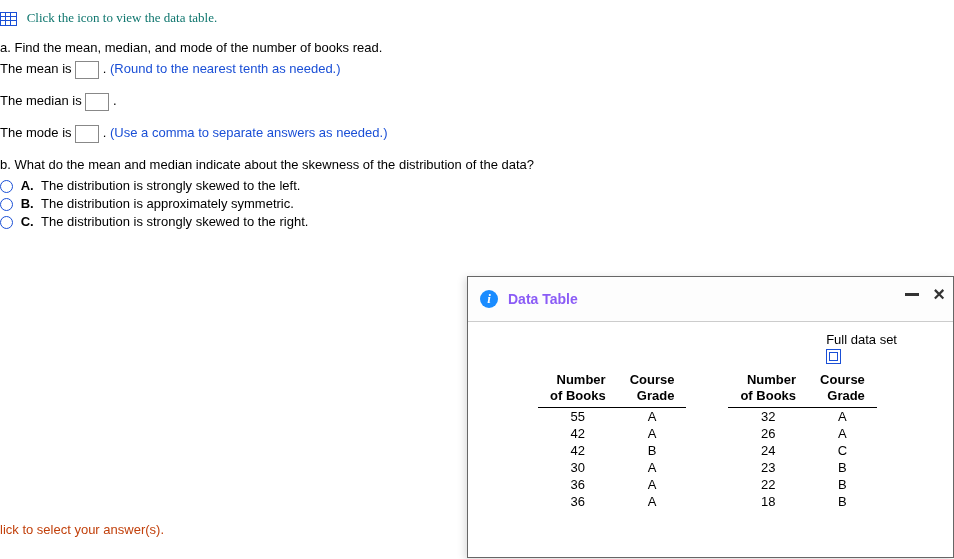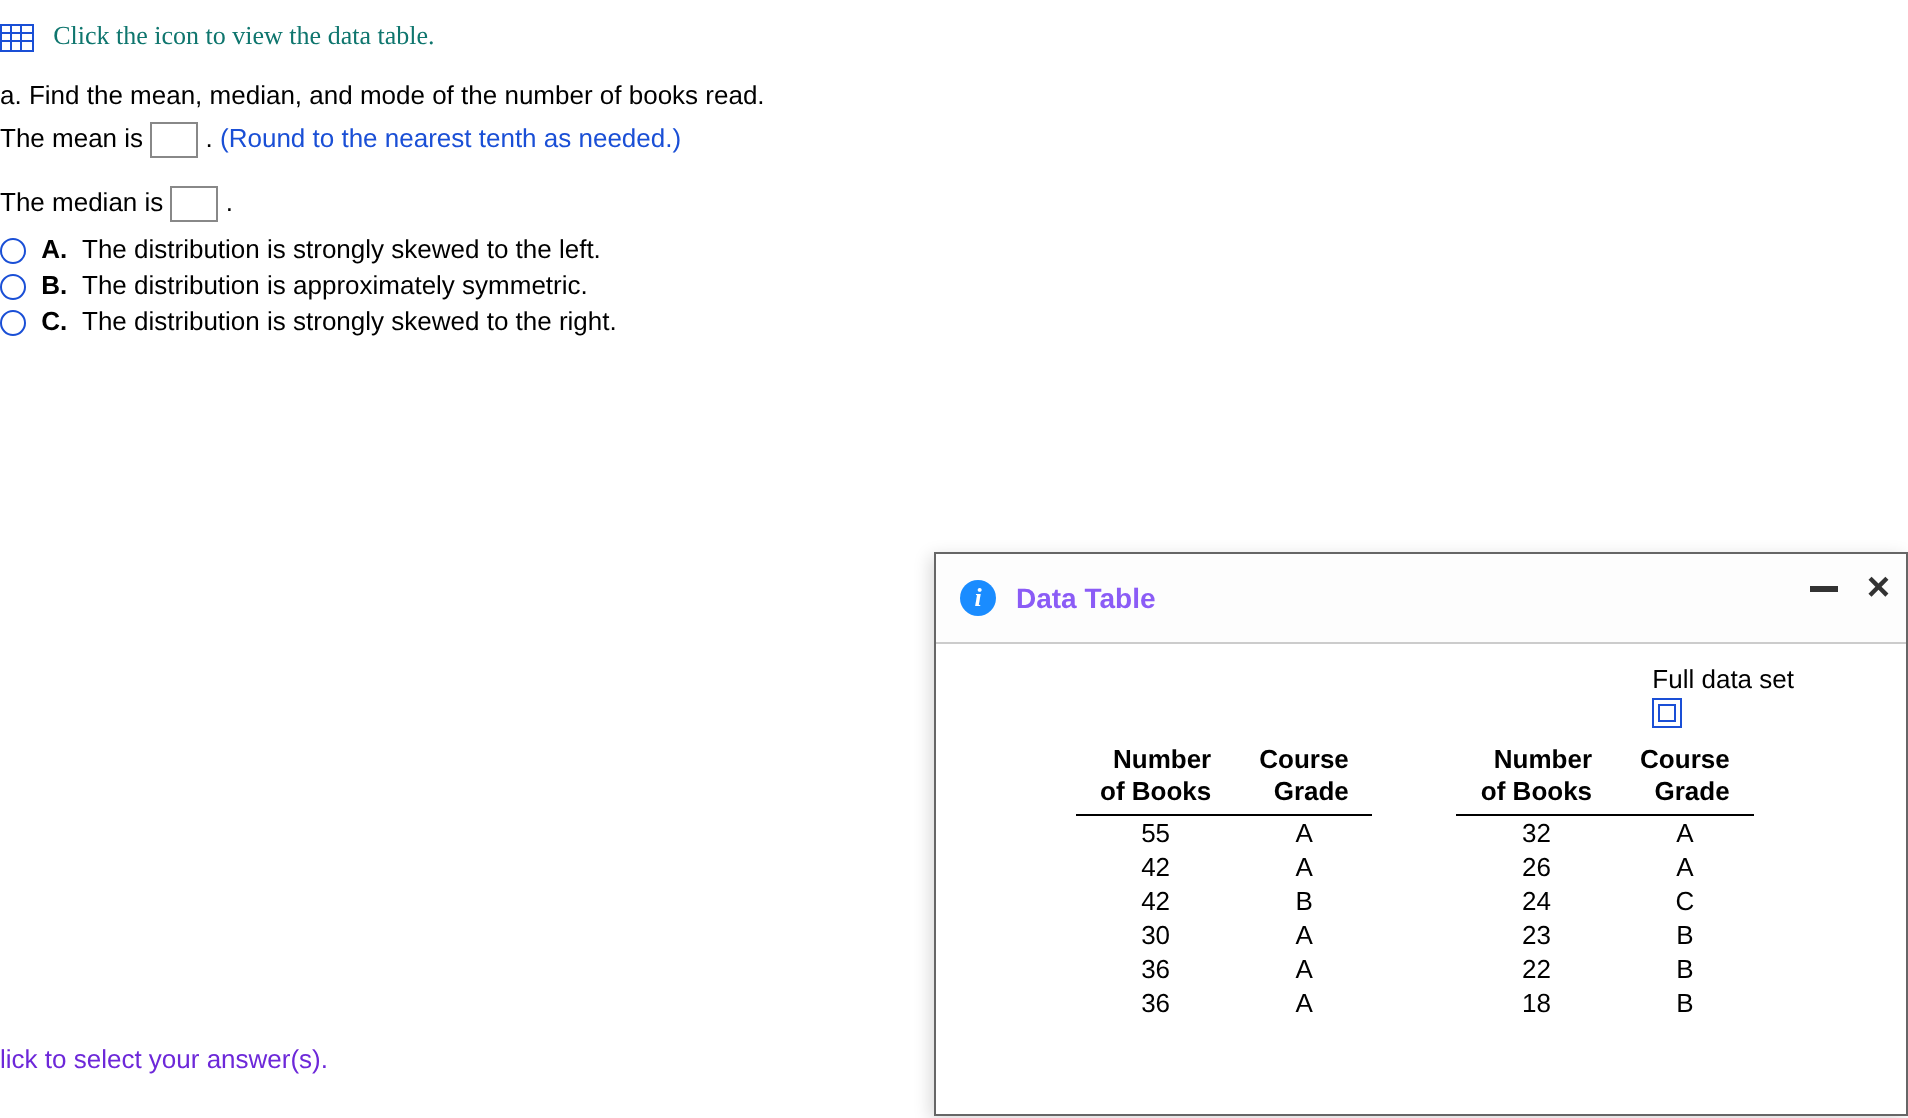--- a/index.html
+++ b/index.html
@@ -71,21 +71,21 @@
   }
   .opt-label {
     font-weight: bold;
     margin-right: 4px;
   }
   .footer-note {
     position: absolute;
     left: 0;
     bottom: 22px;
     font-size: 13px;
-    color: #6d28d9;
+    color: #c2410c;
   }
   
   .popup {
     position: absolute;
     right: 0;
     top: 276px;
     width: 485px;
     height: 280px;
     border: 1px solid #666;
     background: #fff;
@@ -209,21 +209,28 @@
     <span>. </span>
     <span class="hint">(Round to the nearest tenth as needed.)</span>
   </div>
 
   <div class="line" style="margin-top:14px;">
     <span>The median is </span>
     <span class="input-box"></span>
     <span>.</span>
   </div>
 
-
+  <div class="line" style="margin-top:14px;">
+    <span>The mode is </span>
+    <span class="input-box"></span>
+    <span>. </span>
+    <span class="hint">(Use a comma to separate answers as needed.)</span>
+  </div>
+
+  <div class="line" style="margin-top:14px;">b. What do the mean and median indicate about the skewness of the distribution of the data?</div>
 
   <div class="opt-row">
     <input type="radio" class="radio" name="skew" style="">
     <span class="opt-label">A.</span>
     <span>The distribution is strongly skewed to the left.</span>
   </div>
   <div class="opt-row">
     <input type="radio" class="radio" name="skew" style="">
     <span class="opt-label">B.</span>
     <span>The distribution is approximately symmetric.</span>

